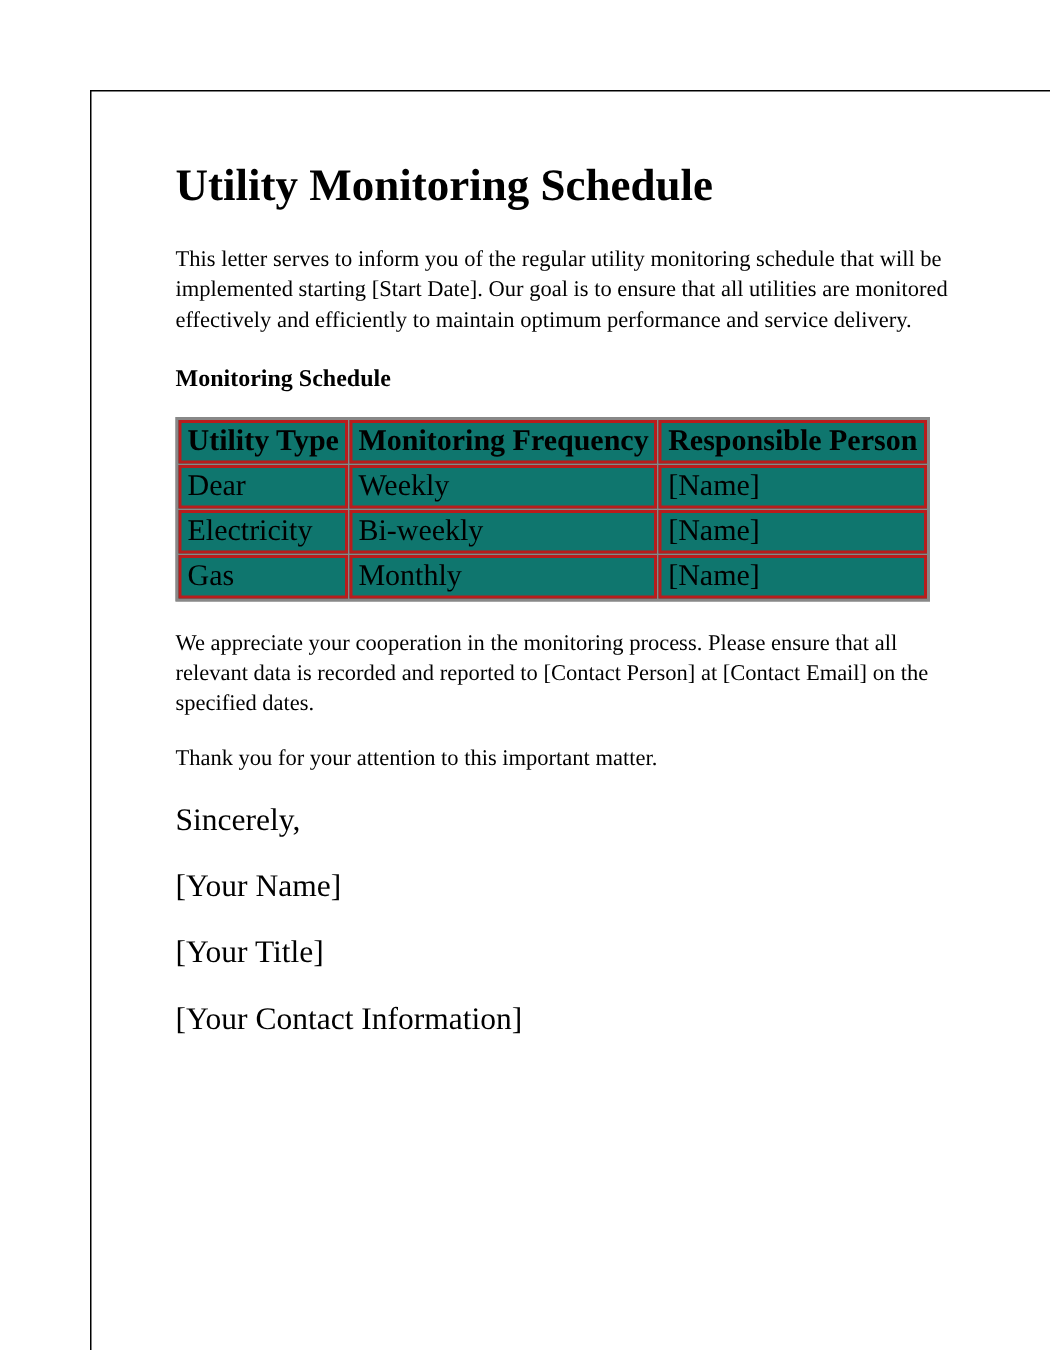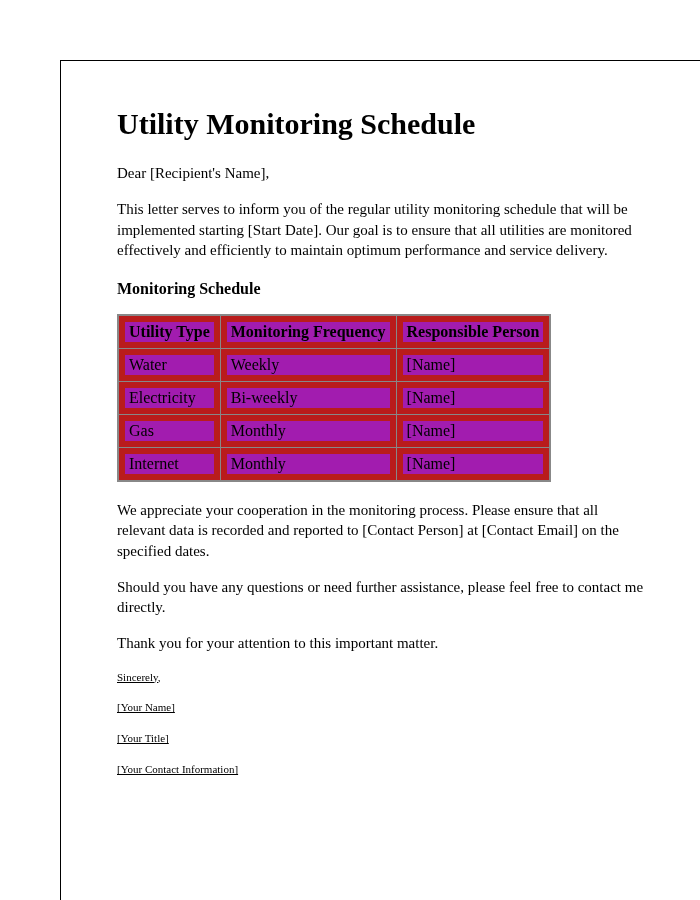--- a/index.html
+++ b/index.html
@@ -35,83 +35,75 @@
       line-height: 1.35;
     }
     table {
       border-collapse: separate;
       border-spacing: 1px;
       border: 1px solid #888;
       margin-bottom: 18px;
       background: #888;
     }
     th, td {
-      border: 6px solid #b91c1c;
-      background: #a21caf;
+      border: 2px solid #b91c1c;
+      background: #0f766e;
       padding: 1px 4px;
-      font-size: 16px;
+      font-size: 20px;
       text-align: left;
       vertical-align: top;
     }
     th {
       font-weight: bold;
     }
     .sig {
-      font-size: 11px;
+      font-size: 21px;
       margin-bottom: 16px;
-      text-decoration: underline;
     }
   </style>
 </head>
 <body>
 
 <div class="page">
   <h1>Utility Monitoring Schedule</h1>
 
-  <p>Dear [Recipient's Name],</p>
 
   <p>This letter serves to inform you of the regular utility monitoring schedule that will be implemented starting [Start Date]. Our goal is to ensure that all utilities are monitored effectively and efficiently to maintain optimum performance and service delivery.</p>
 
   <h2>Monitoring Schedule</h2>
 
   <table>
     <thead>
       <tr>
         <th>Utility Type</th>
         <th>Monitoring Frequency</th>
         <th>Responsible Person</th>
       </tr>
     </thead>
     <tbody>
       <tr>
-        <td>Water</td>
+        <td>Dear</td>
         <td>Weekly</td>
         <td>[Name]</td>
       </tr>
       <tr>
         <td>Electricity</td>
         <td>Bi-weekly</td>
         <td>[Name]</td>
       </tr>
       <tr>
         <td>Gas</td>
         <td>Monthly</td>
         <td>[Name]</td>
       </tr>
-      <tr>
-        <td>Internet</td>
-        <td>Monthly</td>
-        <td>[Name]</td>
-      </tr>
     </tbody>
   </table>
 
   <p>We appreciate your cooperation in the monitoring process. Please ensure that all relevant data is recorded and reported to [Contact Person] at [Contact Email] on the specified dates.</p>
 
-  <p>Should you have any questions or need further assistance, please feel free to contact me directly.</p>
 
   <p>Thank you for your attention to this important matter.</p>
 
   <p class="sig">Sincerely,</p>
 
   <p class="sig">[Your Name]</p>
   <p class="sig">[Your Title]</p>
   <p class="sig">[Your Contact Information]</p>
 </div>
 

